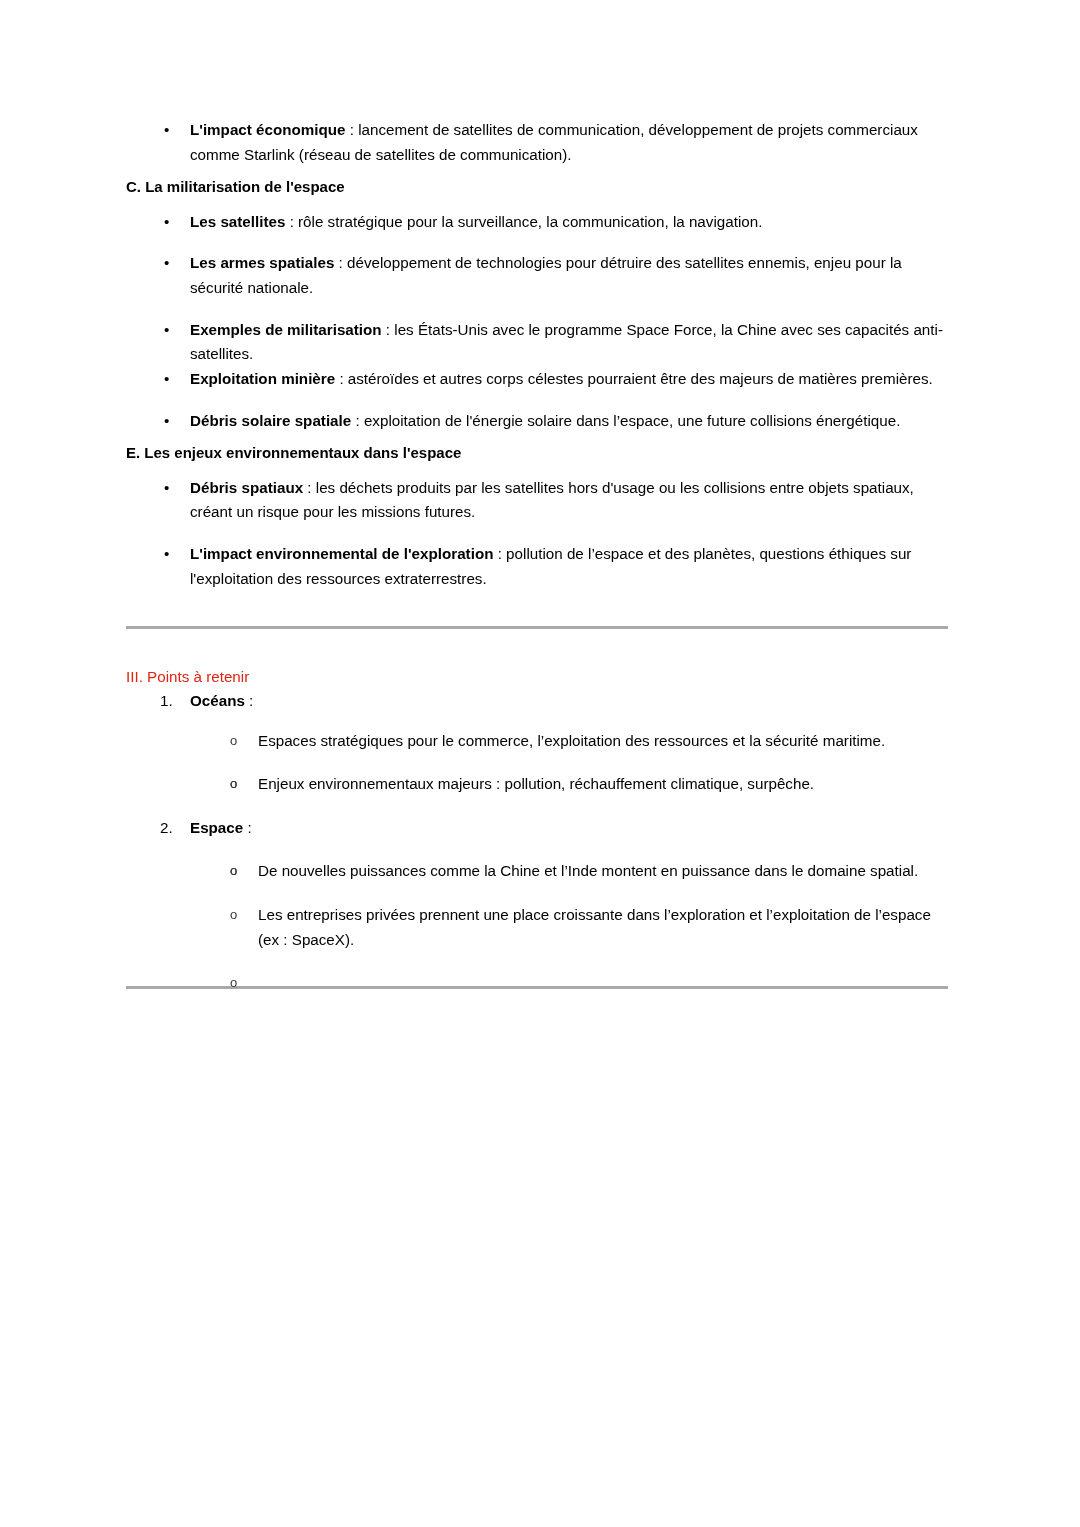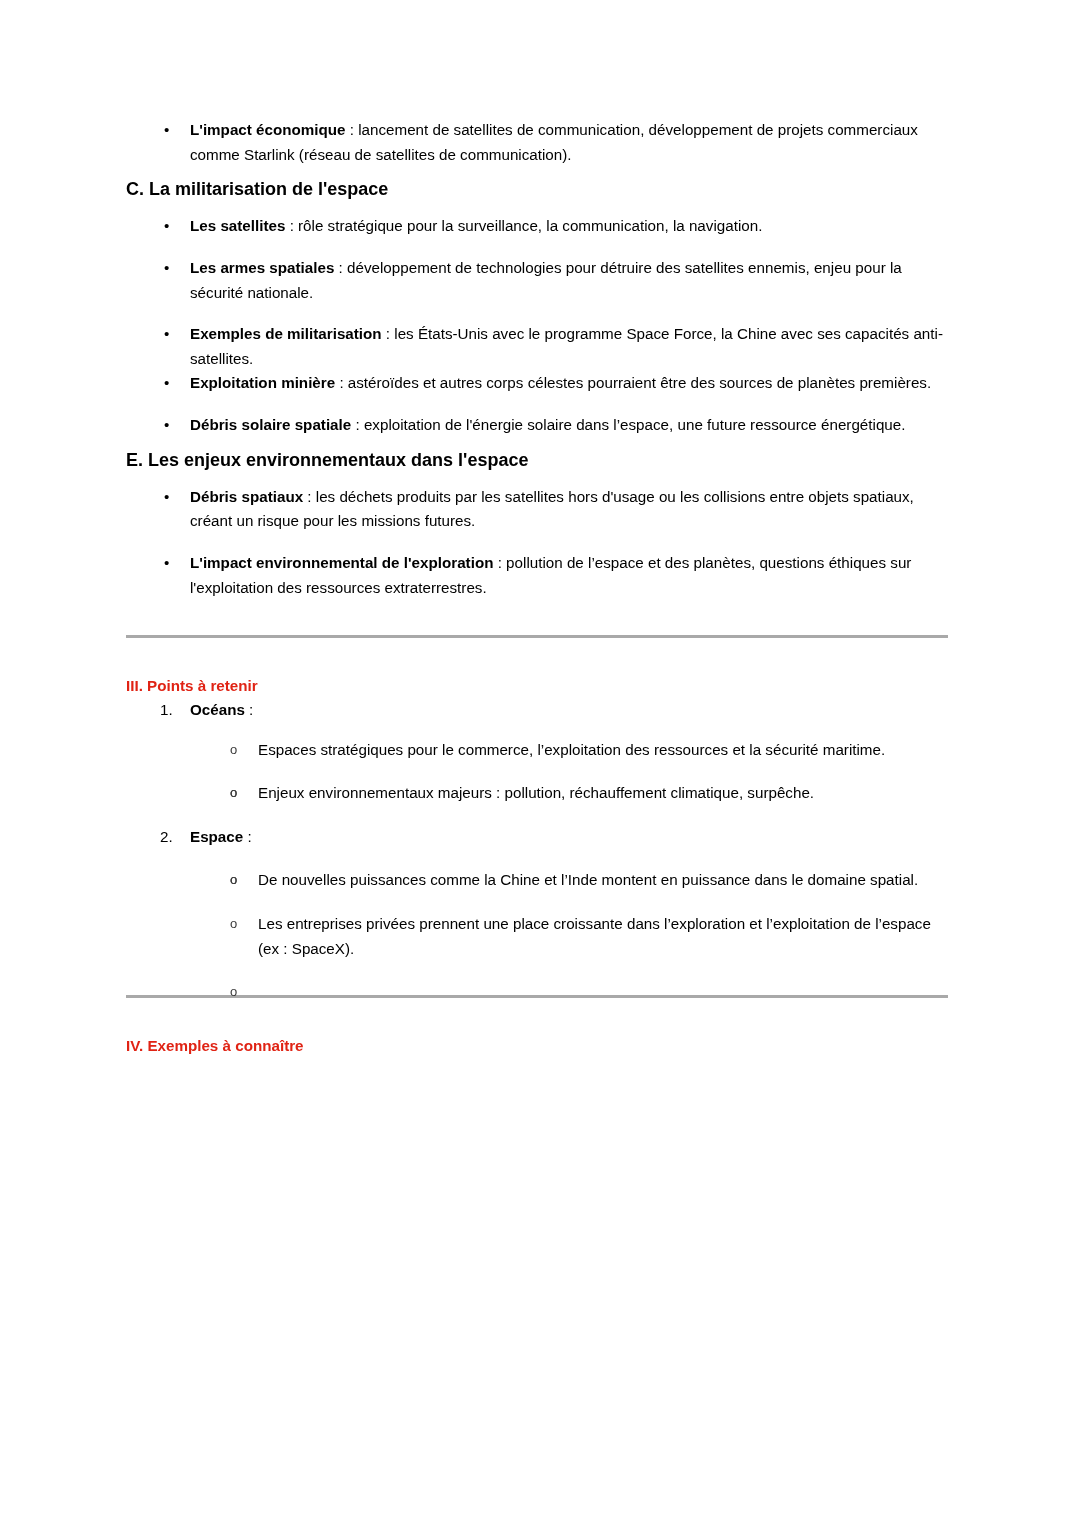--- a/index.html
+++ b/index.html
@@ -27,31 +27,31 @@
 
   .content {
     position: absolute;
     left: 126px;
     top: 118px;
     width: 822px;
   }
 
   
   .heading-sub {
-    font-size: 18px;
+    font-size: 15px;
     font-weight: bold;
     color: #000000;
     line-height: 1.5;
     margin: 0 0 2px 0;
     padding: 9px 0 9px 0;
   }
 
   .heading-red {
     font-size: 15.2px;
-    font-weight: bold;
+    font-weight: normal;
     color: #E02314;
     line-height: 1.5;
     margin: 0;
     padding: 0;
   }
 
   
   .divider {
     width: 822px;
     height: 0;
@@ -169,24 +169,24 @@
       <li>
         <span class="marker">•</span><span class="lead">Les armes spatiales</span><span> : développement de technologies pour détruire des satellites ennemis, enjeu pour la sécurité nationale.</span>
       </li>
       <li>
         <span class="marker">•</span><span class="lead">Exemples de militarisation</span><span> : les États-Unis avec le programme Space Force, la Chine avec ses capacités anti-satellites.</span>
       </li>
     </ul>
 
     <ul class="bullets list-after-heading">
       <li>
-        <span class="marker">•</span><span class="lead">Exploitation minière</span><span> : astéroïdes et autres corps célestes pourraient être des sources de planètes premières.</span>
-      </li>
-      <li>
-        <span class="marker">•</span><span class="lead">Débris solaire spatiale</span><span> : exploitation de l'énergie solaire dans l’espace, une future ressource énergétique.</span>
+        <span class="marker">•</span><span class="lead">Exploitation minière</span><span> : astéroïdes et autres corps célestes pourraient être des majeurs de matières premières.</span>
+      </li>
+      <li>
+        <span class="marker">•</span><span class="lead">Débris solaire spatiale</span><span> : exploitation de l'énergie solaire dans l’espace, une future collisions énergétique.</span>
       </li>
     </ul>
 
     <div class="heading-sub">E. Les enjeux environnementaux dans l'espace</div>
     <ul class="bullets list-after-heading">
       <li>
         <span class="marker">•</span><span class="lead">Débris spatiaux</span><span> : les déchets produits par les satellites hors d'usage ou les collisions entre objets spatiaux, créant un risque pour les missions futures.</span>
       </li>
       <li>
         <span class="marker">•</span><span class="lead">L'impact environnemental de l'exploration</span><span> : pollution de l’espace et des planètes, questions éthiques sur l'exploitation des ressources extraterrestres.</span>
@@ -231,16 +231,15 @@
             <span class="marker">o</span>
           </li>
         </ul>
       </li>
     </ol>
 
     <div class="sec-divider-wrap-2">
       <hr class="divider">
     </div>
 
-    <div class="heading-red after-divider-2">IV. Exemples à connaître</div>
 
   </div>
 </div>
 
 </body></html>

